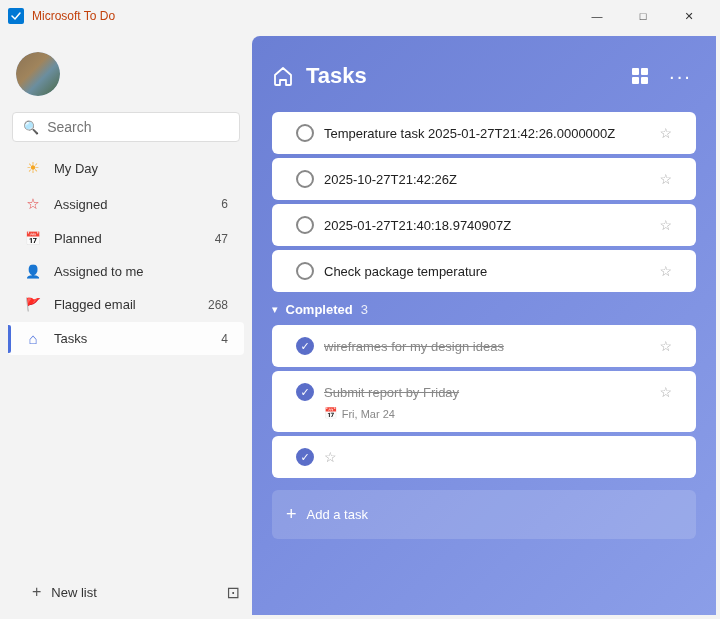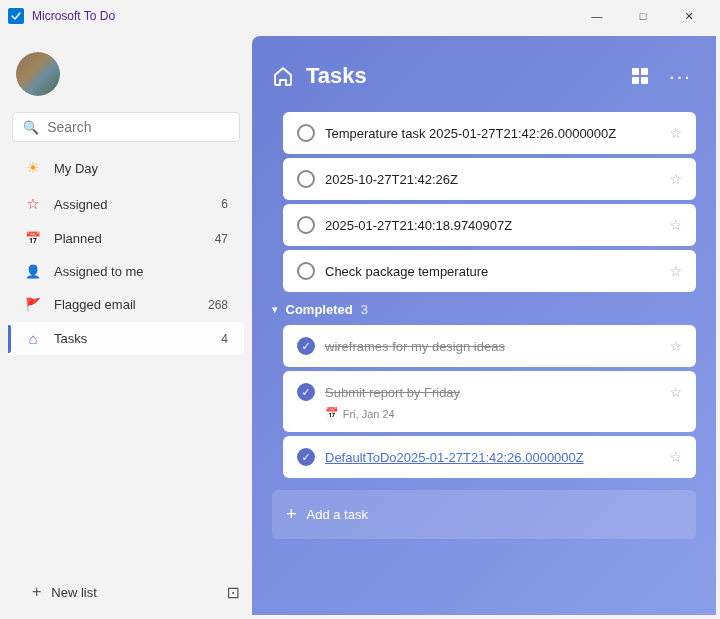--- a/index.html
+++ b/index.html
@@ -10,21 +10,21 @@
       height: 32px;
       background: #f3f3f3;
       display: flex;
       align-items: center;
       justify-content: space-between;
       padding: 0 8px;
       flex-shrink: 0;
     }
     .titlebar-left { display: flex; align-items: center; gap: 8px; }
     .titlebar-logo { width: 16px; height: 16px; }
-    .titlebar-title { font-size: 12px; color: #4c1d95; }
+    .titlebar-title { font-size: 12px; color: #c2410c; }
     .titlebar-controls { display: flex; gap: 0; }
     .titlebar-btn {
       width: 46px; height: 32px;
       border: none; background: transparent; cursor: pointer;
       font-size: 11px; color: #333;
       display: flex; align-items: center; justify-content: center;
     }
 
     
     .app-body {
@@ -150,26 +150,25 @@
       gap: 4px;
       overflow-y: auto;
       flex: 1;
     }
     .tasks-list::-webkit-scrollbar { width: 4px; }
     .tasks-list::-webkit-scrollbar-thumb { background: rgba(255,255,255,0.3); border-radius: 2px; }
 
     .task-item {
       background: white;
       border-radius: 6px;
-      padding: 12px 14px;
+      padding: 12px 24px;
       display: flex;
       align-items: center;
       gap: 10px;
       cursor: pointer;
-      margin-left: 11px;
     }
 
     .task-circle {
       width: 18px; height: 18px;
       border-radius: 50%;
       border: 2px solid #888;
       flex-shrink: 0;
     }
     .task-circle.completed {
       background: #5b6ec9;
@@ -359,26 +358,25 @@
         <span class="task-star">☆</span>
       </div>
       <div class="task-item" style="flex-direction:column; align-items:flex-start; gap:4px;">
         <div style="display:flex; align-items:center; gap:10px; width:100%;">
           <div class="task-circle completed">✓</div>
           <span class="task-text strikethrough">Submit report by Friday</span>
           <span class="task-star" style="margin-left:auto;">☆</span>
         </div>
         <div class="task-sub" style="padding-left:28px;">
           <span>📅</span>
-          <span>Fri, Jan 24</span>
+          <span>Fri, Mar 24</span>
         </div>
       </div>
       <div class="task-item">
         <div class="task-circle completed">✓</div>
-        <span class="task-text link-style">DefaultToDo2025-01-27T21:42:26.0000000Z</span>
         <span class="task-star">☆</span>
       </div>
 
       <button class="add-task-btn">
         <span style="font-size:18px;">+</span>
         <span>Add a task</span>
       </button>
 
     </div>
   </div>

